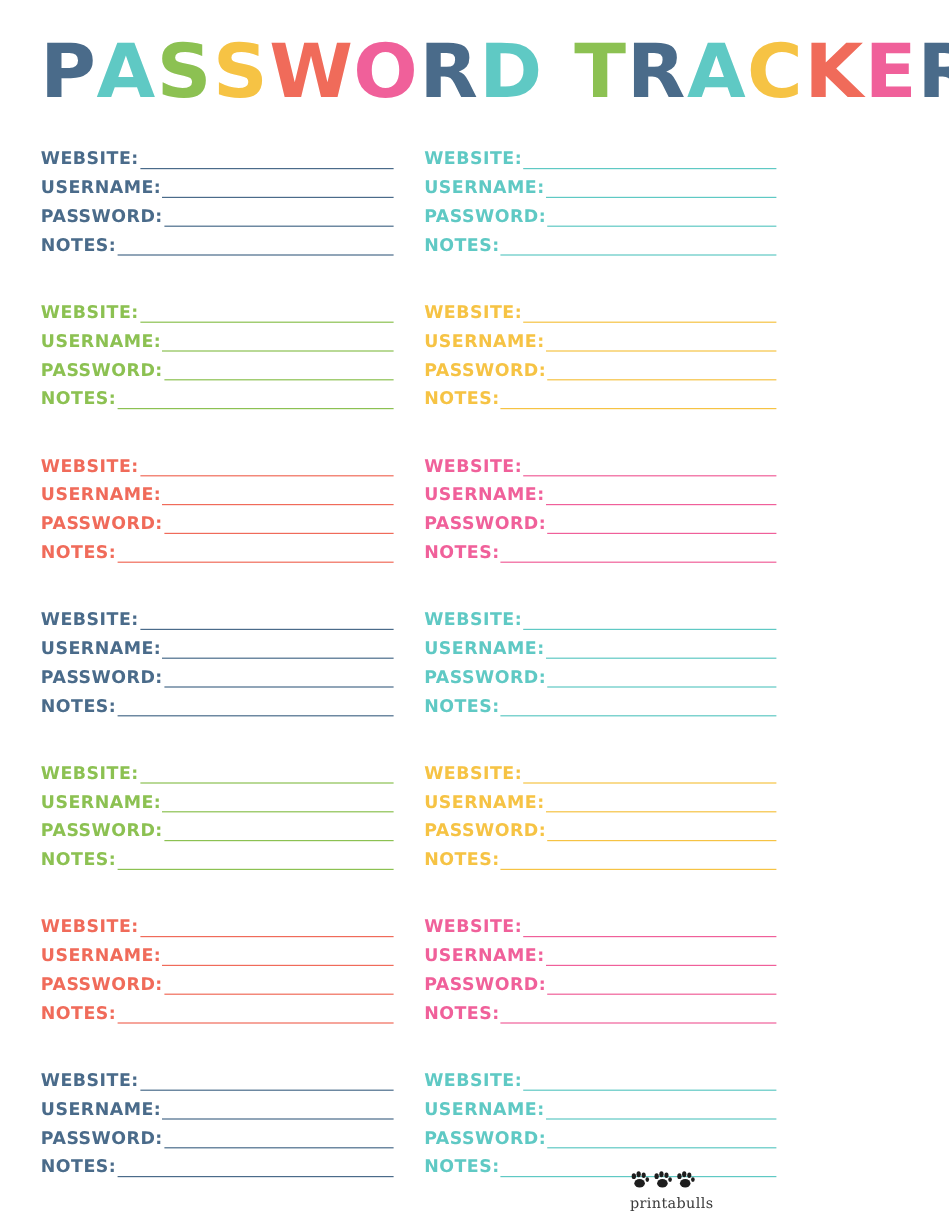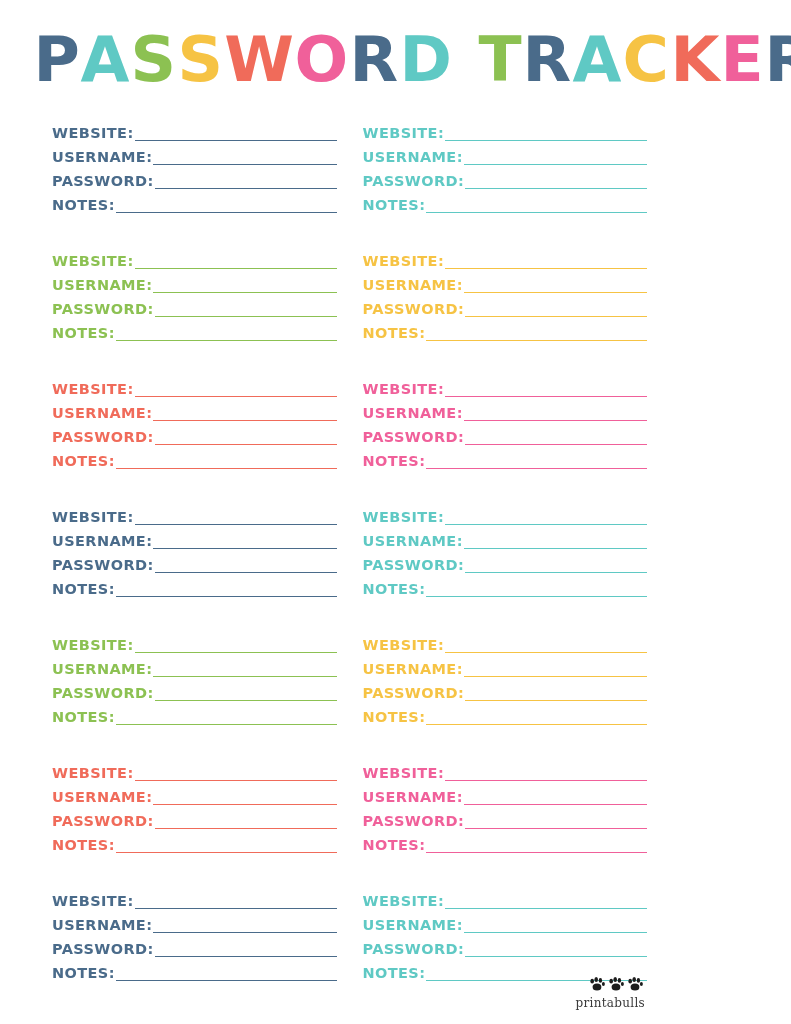--- a/index.html
+++ b/index.html
@@ -42,21 +42,20 @@
     display: inline-block;
     width: 26px;
   }
 
   
   .grid {
     display: grid;
     grid-template-columns: 1fr 1fr;
     column-gap: 26px;
     row-gap: 0px;
-    margin-left: 18px;
   }
   .block {
     height: 128px;
     box-sizing: border-box;
     padding-top: 2px;
   }
   .row {
     display: flex;
     align-items: flex-end;
     height: 24px;
@@ -77,21 +76,21 @@
     margin-bottom: 3px;
     margin-left: 1px;
     height: 0;
   }
 
   
   .footer {
     position: absolute;
     right: 36px;
     bottom: 14px;
-    text-align: right;
+    text-align: left;
     width: 120px;
   }
   .footer .paws {
     font-size: 13px;
     letter-spacing: 1px;
     color: #1d1d1d;
     line-height: 12px;
     font-family: "DejaVu Sans", sans-serif;
   }
   .footer .brand {

